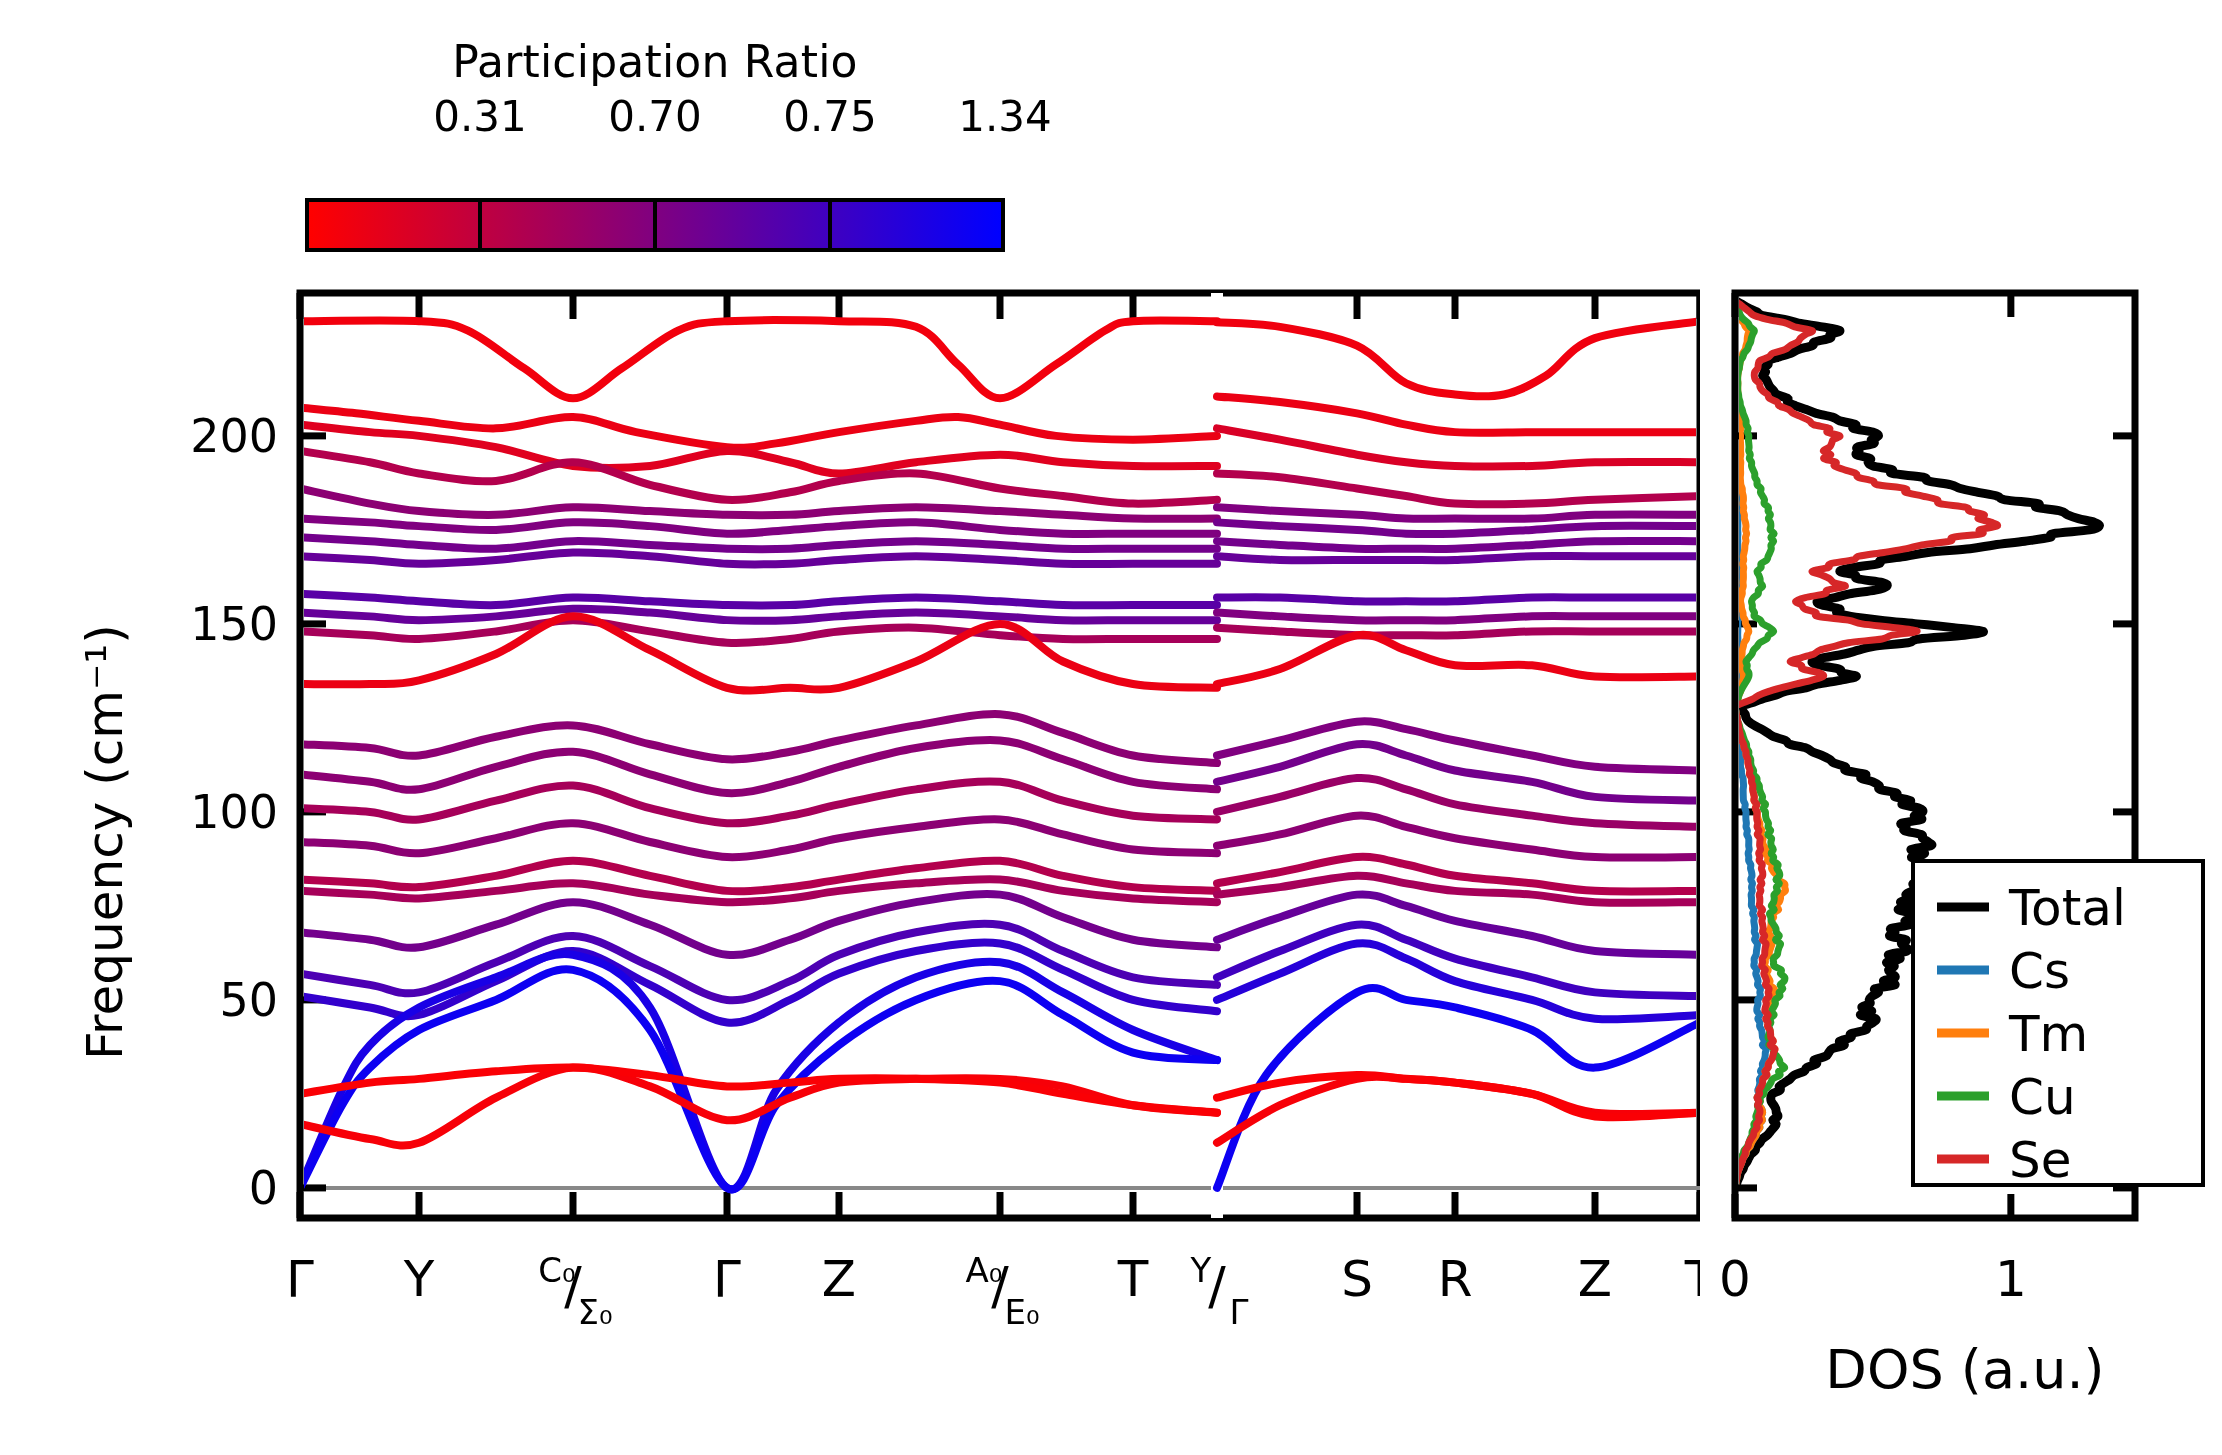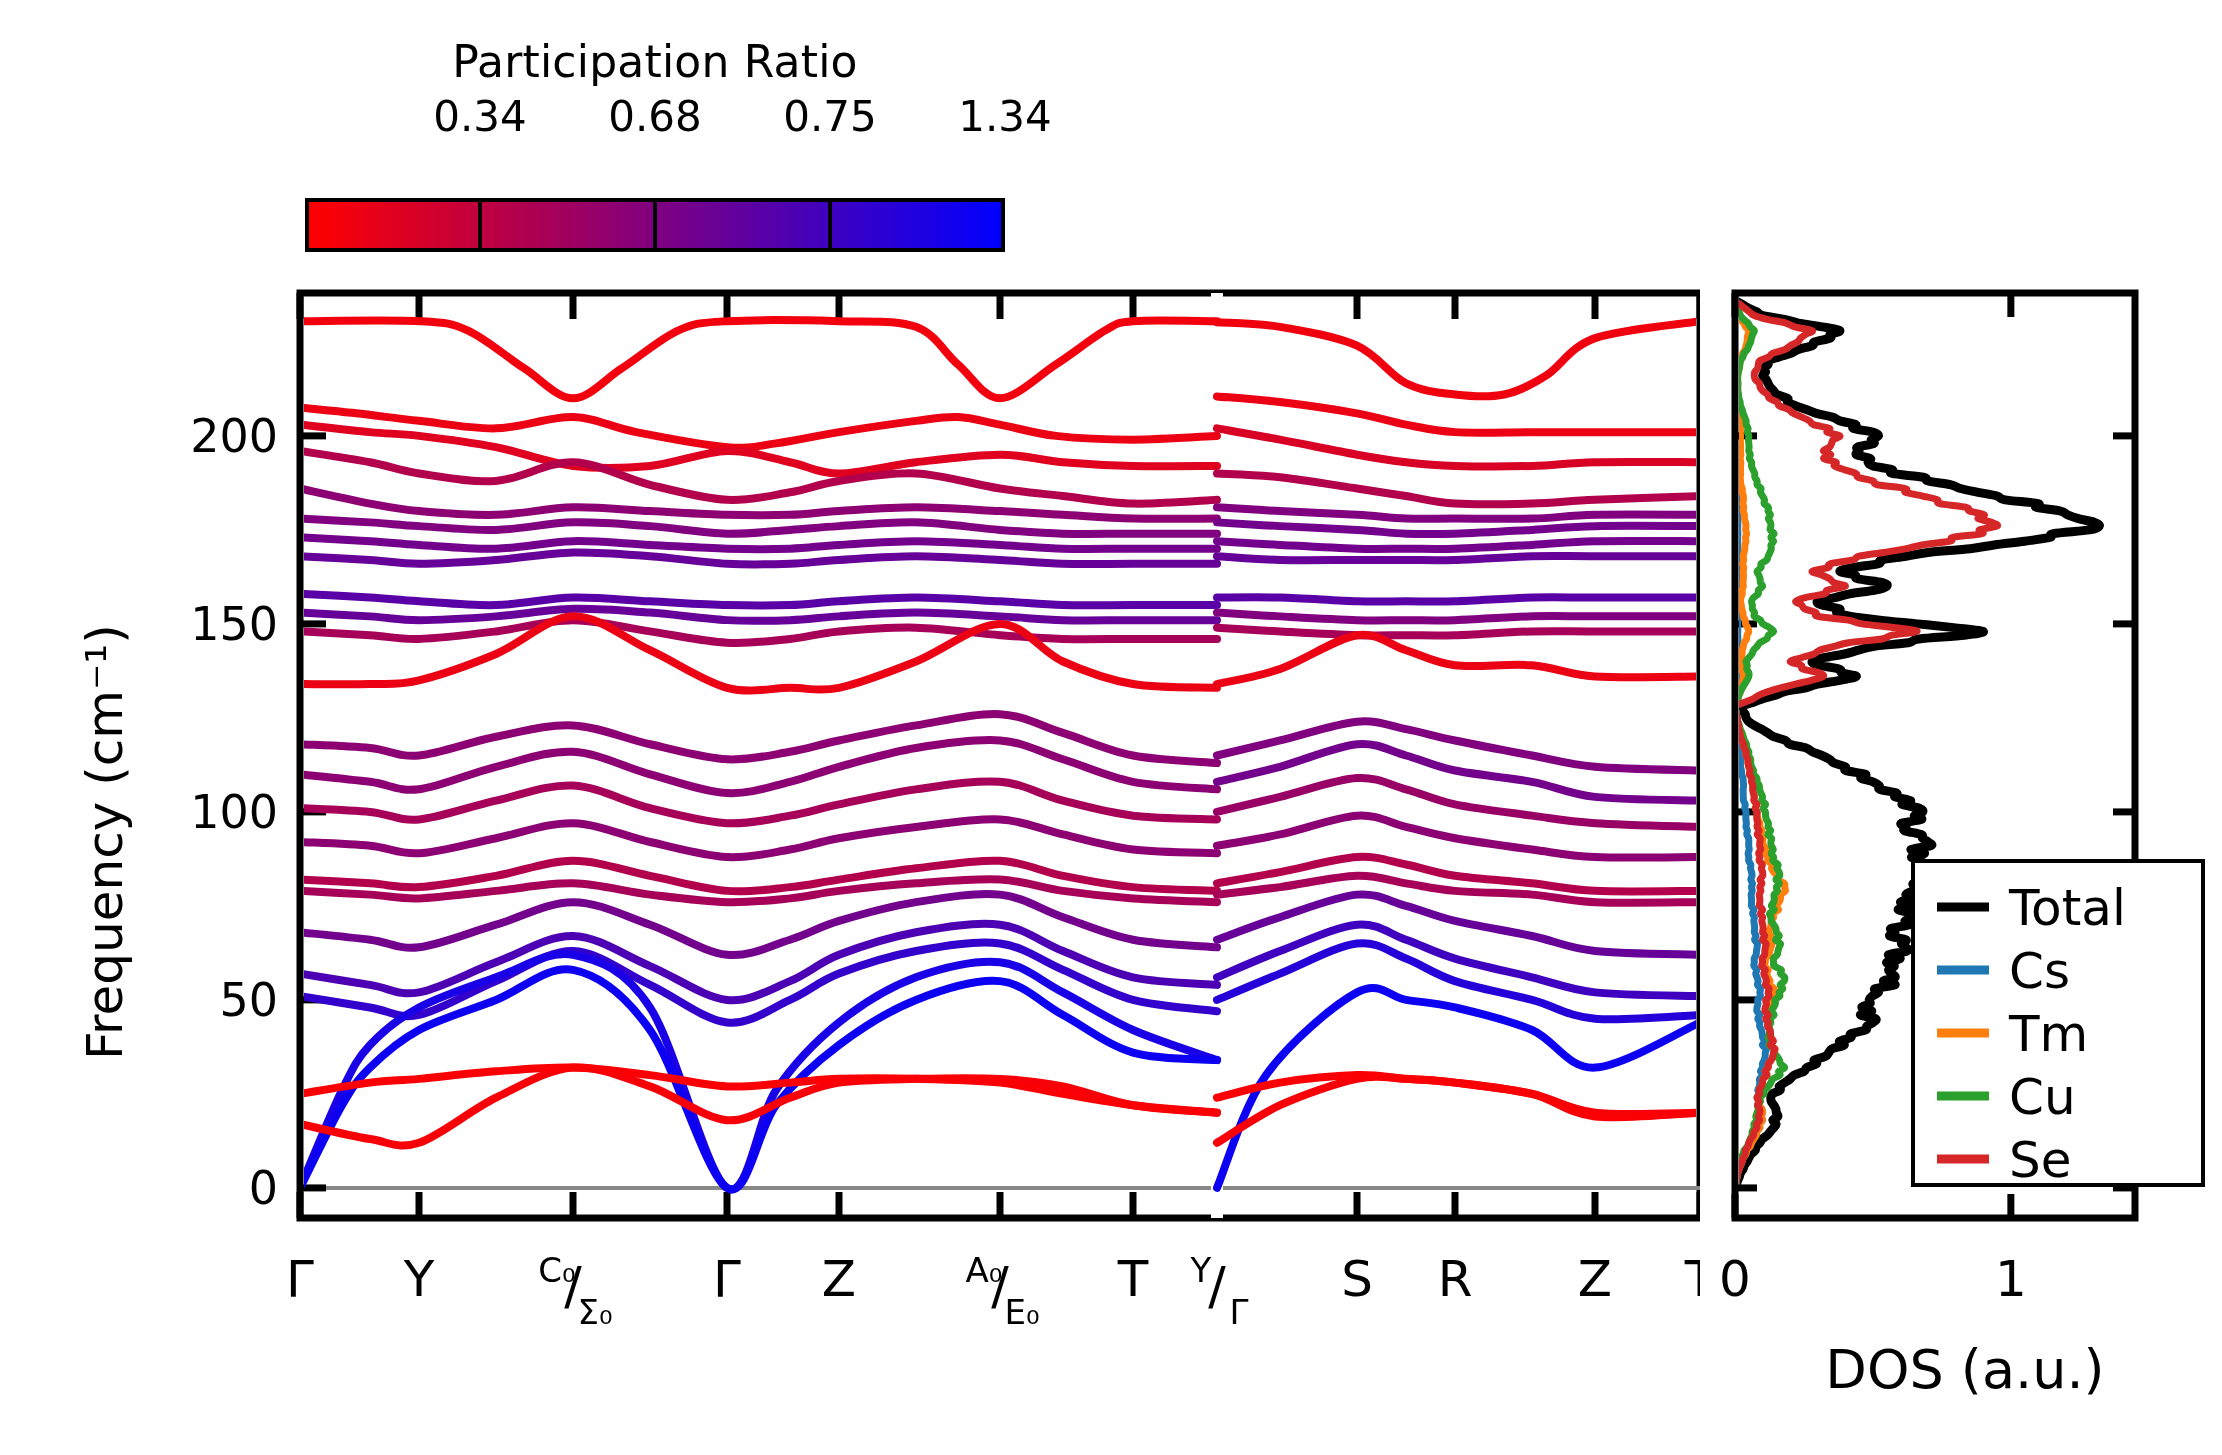--- a/index.html
+++ b/index.html
@@ -17,22 +17,22 @@
   text{font-family:"DejaVu Sans","Liberation Sans",sans-serif;}
 </style>
 </head>
 <body>
 
 <div class="fig">
 
   <div class="abs ttl" id="cb-title" style="left:0;top:36px;width:1310px;text-align:center;">Participation Ratio</div>
 
   <div class="abs" id="cb-ticklabels" style="left:0;top:92px;width:2222px;height:56px;">
-      <div class="abs tk" style="left: 410px; top: 0px; width: 140px; text-align: center;">0.34</div>
-      <div class="abs tk" style="left: 585px; top: 0px; width: 140px; text-align: center;">0.68</div>
+      <div class="abs tk" style="left: 410px; top: 0px; width: 140px; text-align: center;">0.31</div>
+      <div class="abs tk" style="left: 585px; top: 0px; width: 140px; text-align: center;">0.70</div>
       <div class="abs tk" style="left: 760px; top: 0px; width: 140px; text-align: center;">0.75</div>
       <div class="abs tk" style="left: 935px; top: 0px; width: 140px; text-align: center;">1.34</div>
     </div>
 
   <div id="cbar" style="left:305px;top:198px;width:700px;height:54px;"></div>
   <div class="abs" id="cb-ticks" style="left:0;top:0;width:2222px;height:1455px;pointer-events:none;">
       <div class="cbtick" style="left: 478px; top: 198px; height: 54px;"></div>
       <div class="cbtick" style="left: 653px; top: 198px; height: 54px;"></div>
       <div class="cbtick" style="left: 828px; top: 198px; height: 54px;"></div>
     </div>

